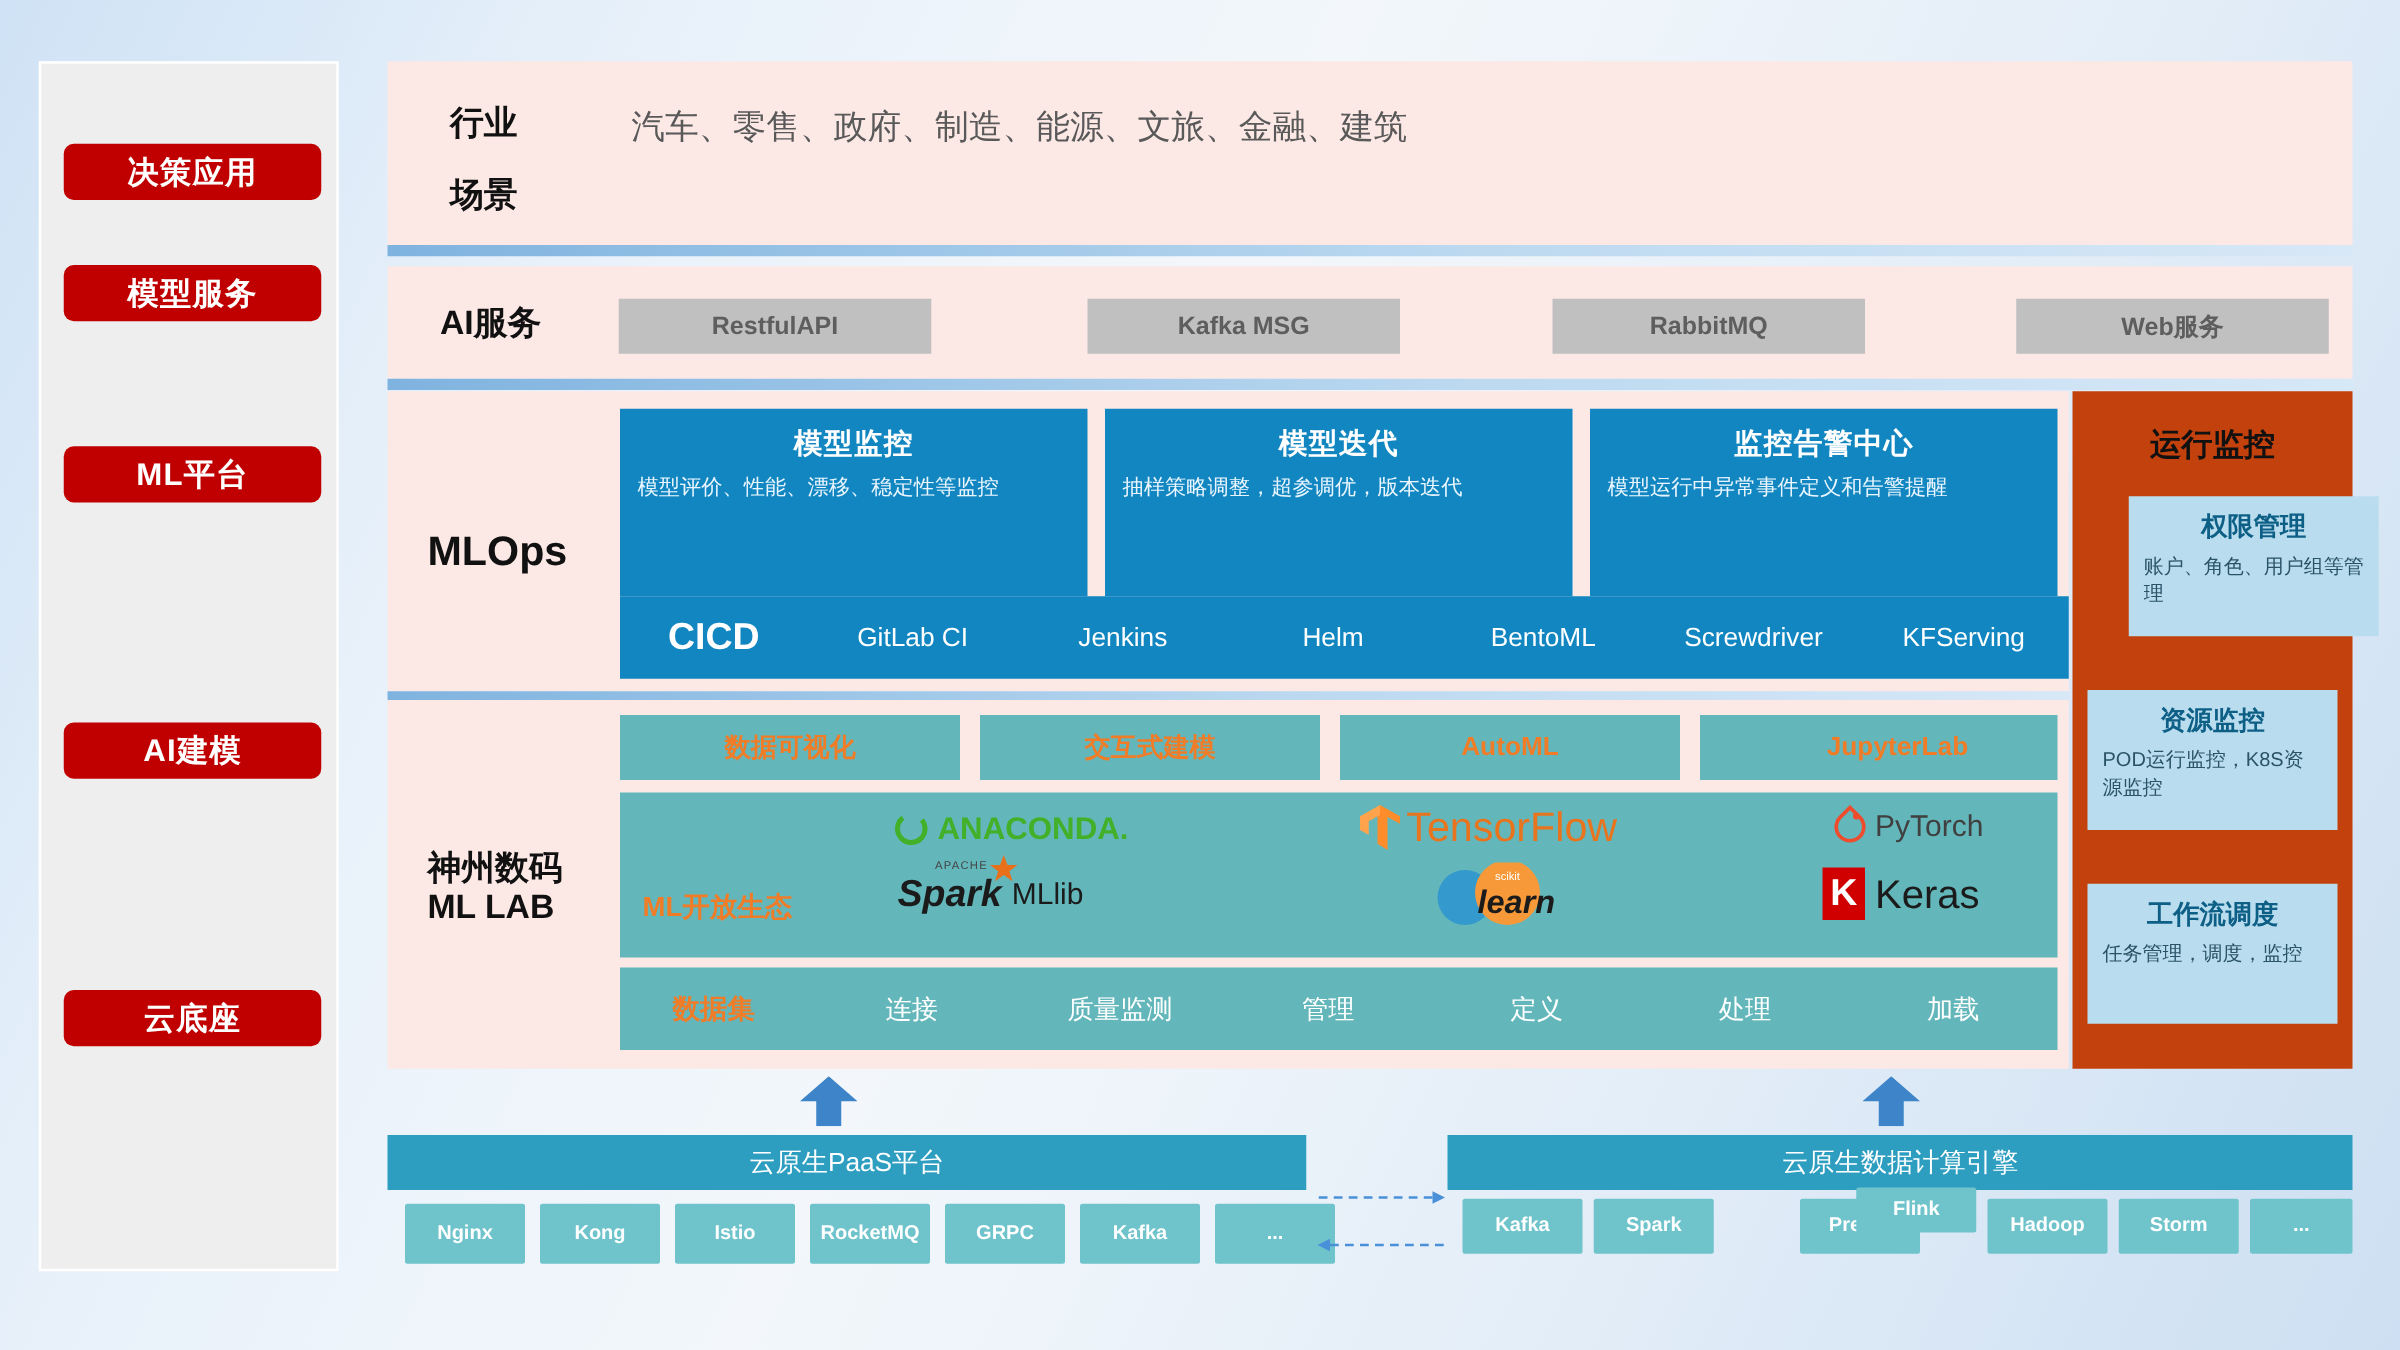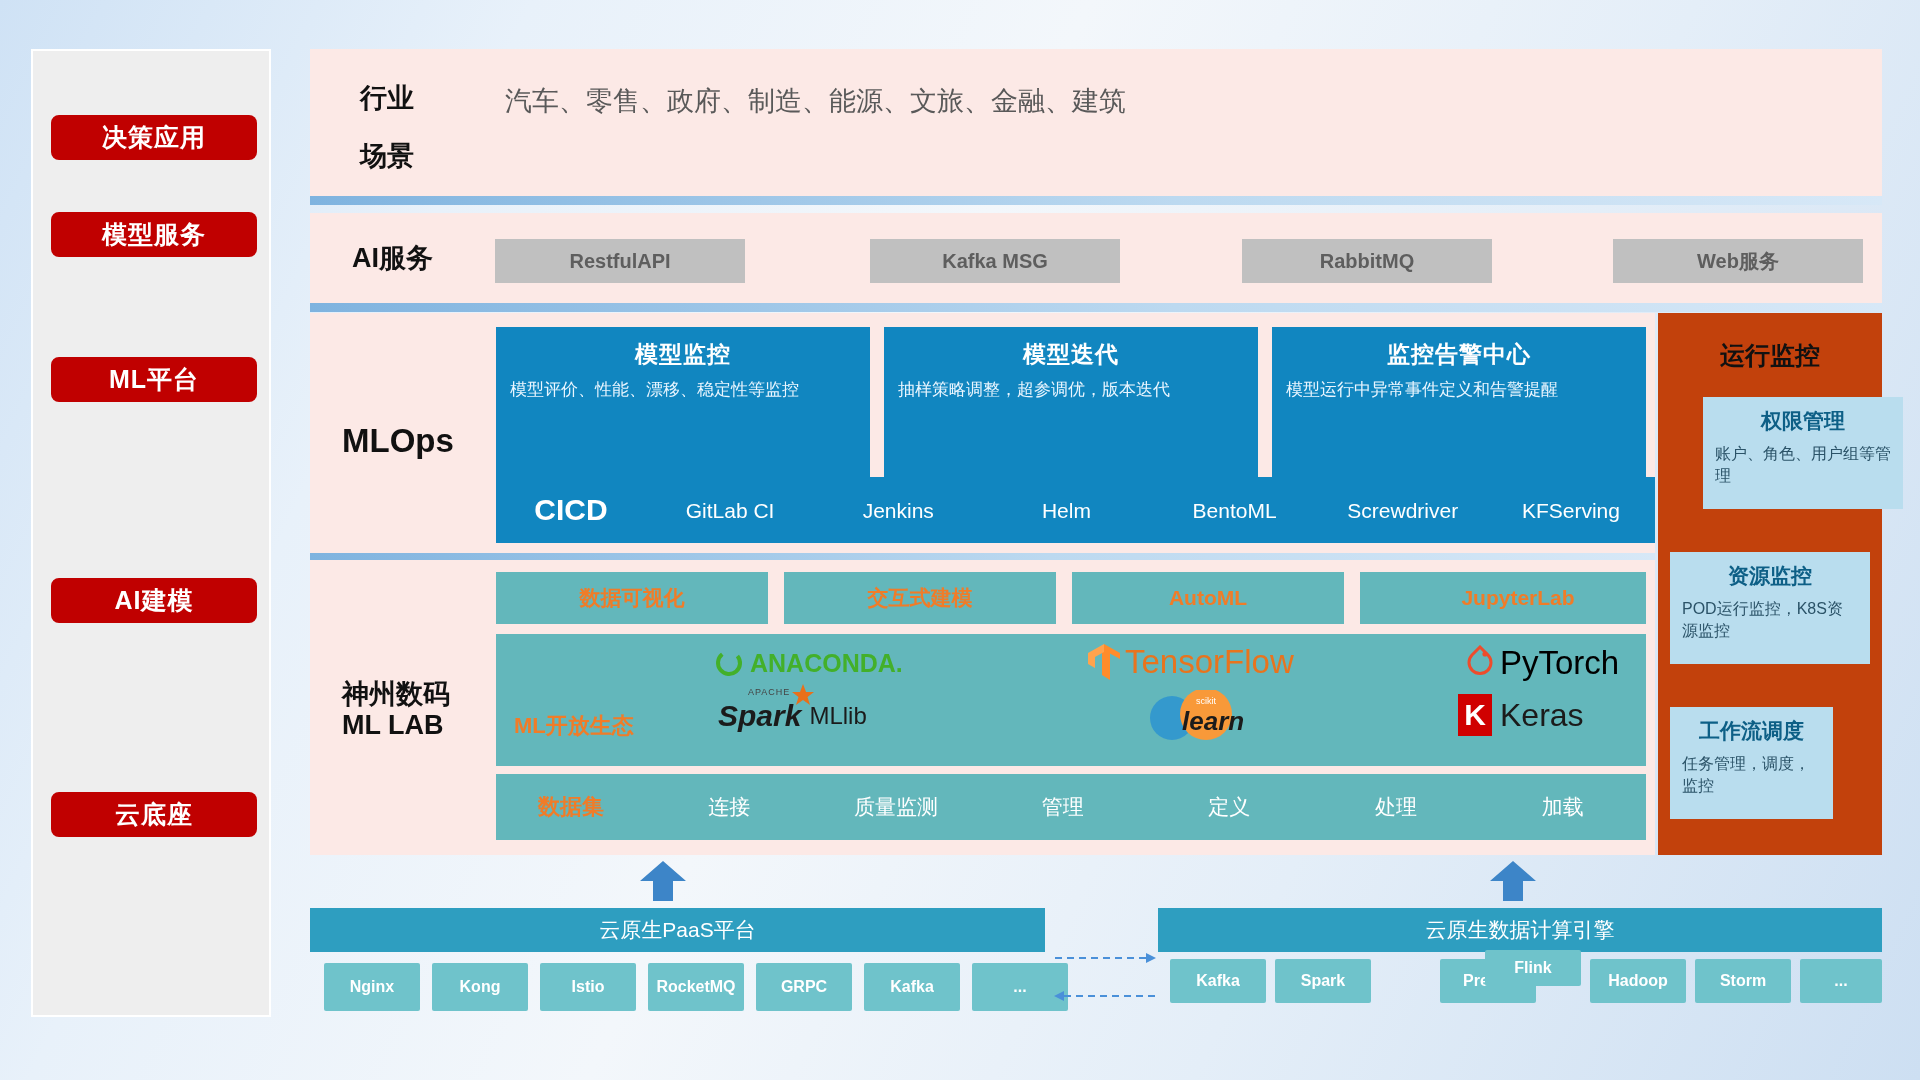--- a/index.html
+++ b/index.html
@@ -314,21 +314,21 @@
           <path d="M18 2 L2 11 L2 22 L9 26 L9 15 L18 10 Z" fill="#ffa34d"></path>
         </svg>
         <span class="logo-txt" style="color:#e8741e; font-size:33px; margin-left:3px; font-weight:normal;">TensorFlow</span>
       </div>
 
       <div class="logo" style="left:968px; top:10px;">
         <svg width="32" height="36" viewBox="0 0 32 36">
           <path d="M16 2 L24 10 A11 11 0 1 1 8 10 Z" fill="none" stroke="#ee4c2c" stroke-width="3"></path>
           <circle cx="21" cy="9" r="2.6" fill="#ee4c2c"></circle>
         </svg>
-        <span class="logo-txt" style="color:#000000; font-size:33px; margin-left:4px; font-weight:normal;">PyTorch</span>
+        <span class="logo-txt" style="color:#404040; font-size:24px; margin-left:4px; font-weight:normal;">PyTorch</span>
       </div>
 
       <div class="logo" style="left:1287px; top:14px;">
         <svg width="30" height="30" viewBox="0 0 30 30">
           <path d="M22 7 C10 5 6 13 12 16 C18 19 14 26 6 23" fill="none" stroke="#1f4b9b" stroke-width="4" stroke-linecap="round"></path>
         </svg>
         <span class="logo-txt" style="color:#1f4b9b; font-size:28px; margin-left:2px;">sas</span>
       </div>
 
       <div class="logo" style="left:222px; top:65px;">
@@ -388,21 +388,21 @@
     <div id="right-rail-title" style="top:26px;">运行监控</div>
 
     <div class="mon-card" style="left:12px; top:84px; width:200px; height:112px;margin-left:33px;">
       <div class="mt">权限管理</div>
       <div class="md">账户、角色、用户组等管理</div>
     </div>
     <div class="mon-card" style="left:12px; top:239px; width:200px; height:112px;">
       <div class="mt">资源监控</div>
       <div class="md">POD运行监控，K8S资源监控</div>
     </div>
-    <div class="mon-card" style="left:12px; top:394px; width:163px; height:112px;">
+    <div class="mon-card" style="left:12px; top:394px; width:200px; height:112px;">
       <div class="mt">工作流调度</div>
       <div class="md">任务管理，调度，监控</div>
     </div>
   </div>
 
   <svg class="up-arrow" style="left:640px; top:861px;" viewBox="0 0 46 40">
     <path d="M23 0 L46 20 L33 20 L33 40 L13 40 L13 20 L0 20 Z" fill="#3d85c8"></path>
   </svg>
   <svg class="up-arrow" style="left:1490px; top:861px;" viewBox="0 0 46 40">
     <path d="M23 0 L46 20 L33 20 L33 40 L13 40 L13 20 L0 20 Z" fill="#3d85c8"></path>

